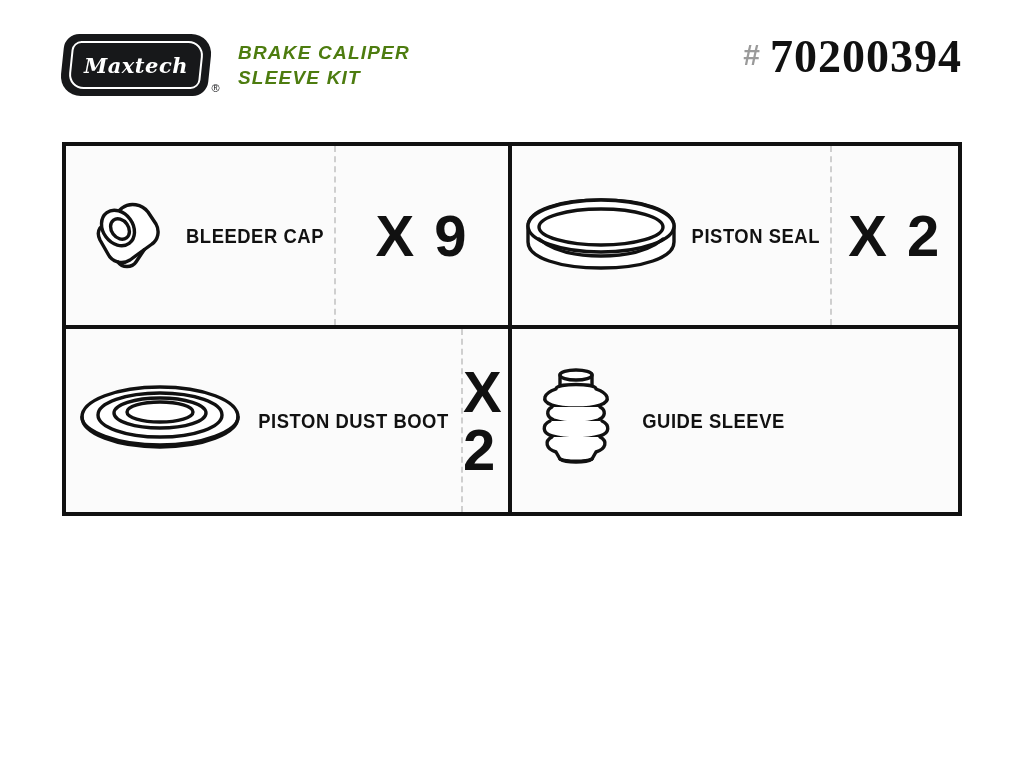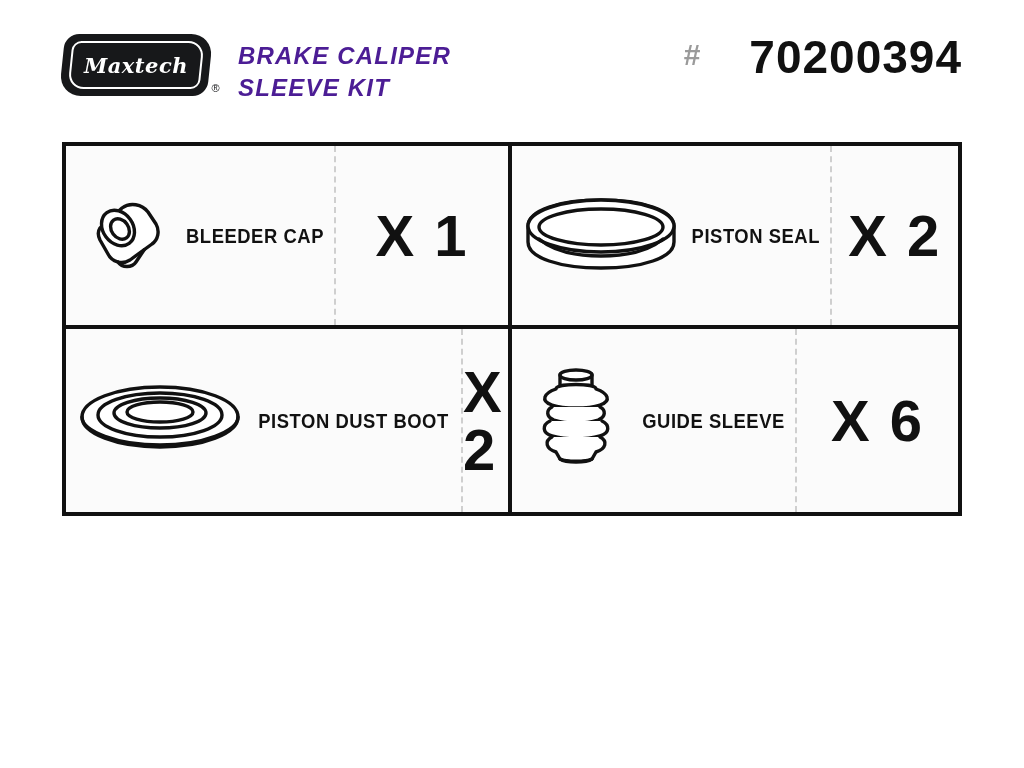--- a/index.html
+++ b/index.html
@@ -77,50 +77,49 @@
   .title-block {
     position: absolute;
     left: 176px;
     top: 12px;
     line-height: 1.32;
   }
   .title-line {
     font-family: "Liberation Sans", sans-serif;
     font-style: italic;
     font-weight: 700;
-    font-size: 24px;
+    font-size: 19px;
     letter-spacing: 1.2px;
-    color: #4c1d95;
+    color: #4d7c0f;
     white-space: nowrap;
   }
 
   .partno-block {
     position: absolute;
     right: 0;
     top: 6px;
     display: flex;
     align-items: center;
     gap: 10px;
   }
   .hash {
     color: #9a9a9a;
     font-size: 30px;
     font-weight: 700;
     font-family: "Liberation Sans", sans-serif;
     line-height: 1;
     padding-bottom: 4px;
   }
   .partno {
-    font-family: Liberation Sans, sans-serif;
+    font-family: Liberation Serif, serif;
     font-weight: 700;
     font-size: 46px;
     letter-spacing: 1px;
     color: #111111;
     line-height: 1;
-    margin-left: 39px;
   }
 
   
   .grid {
     position: absolute;
     left: 62px;
     top: 142px;
     width: 900px;
     height: 374px;
     border: 4px solid #111111;
@@ -218,21 +217,21 @@
               <path d="M30 44 L52 24 C60 18 72 20 78 28 L86 40 C90 47 88 56 82 60 L60 76 C52 81 42 78 38 70 L30 56 C28 52 28 47 30 44 Z" fill="#ffffff"></path>
               <ellipse cx="48" cy="44" rx="15" ry="19" transform="rotate(-36 48 44)" fill="#ffffff"></ellipse>
               <ellipse cx="50" cy="45" rx="8.5" ry="11" transform="rotate(-36 50 45)"></ellipse>
               <path d="M74 66 L66 78 C62 84 52 84 48 78"></path>
             </g>
           </svg>
         </div>
         <div class="part-label">BLEEDER CAP</div>
       </div>
       <div class="qty-pane">
-        <span class="qty-text">X 1</span>
+        <span class="qty-text">X 9</span>
       </div>
     </div>
 
     <div class="cell b-bottom">
       <div class="part-pane">
         <div class="art">
           <svg width="170" height="96" viewBox="0 0 170 96" aria-hidden="true">
             <g fill="none" stroke="#111111" stroke-width="3.4" stroke-linejoin="round" stroke-linecap="round">
               <path d="M12 40 C12 24 44 14 85 14 C126 14 158 24 158 40 L158 56 C158 72 126 82 85 82 C44 82 12 72 12 56 Z" fill="#ffffff"></path>
               <ellipse cx="85" cy="40" rx="73" ry="26" fill="#ffffff"></ellipse>
@@ -278,19 +277,16 @@
               <path d="M40 26 C40 20 80 20 80 26 C92 30 96 38 84 42 C72 46 48 46 36 42 C24 38 28 30 40 26 Z" fill="#ffffff"></path>
               <path d="M36 44 C30 47 30 54 38 57 C50 61 70 61 82 57 C90 54 90 47 84 44" fill="#ffffff"></path>
               <path d="M34 58 C26 62 26 70 36 73 C50 77 70 77 84 73 C94 70 94 62 86 58" fill="#ffffff"></path>
               <path d="M36 74 C28 78 30 86 40 89 L44 96 C50 100 70 100 76 96 L80 89 C90 86 92 78 84 74" fill="#ffffff"></path>
               <path d="M44 96 C50 99 70 99 76 96"></path>
             </g>
           </svg>
         </div>
         <div class="part-label">GUIDE SLEEVE</div>
       </div>
-      <div class="qty-pane">
-        <span class="qty-text">X 6</span>
-      </div>
     </div>
 
   </div>
 </div>
 
 </body></html>

